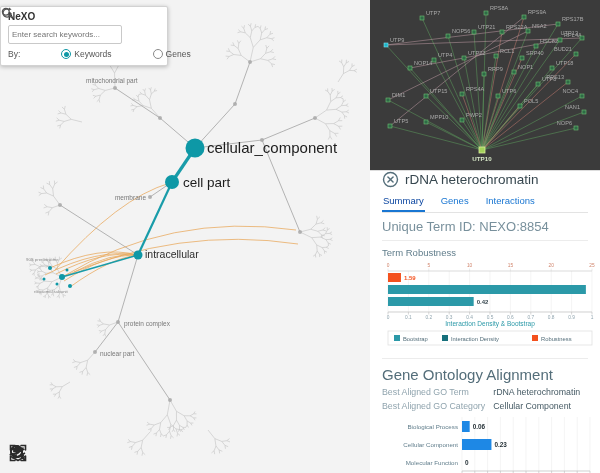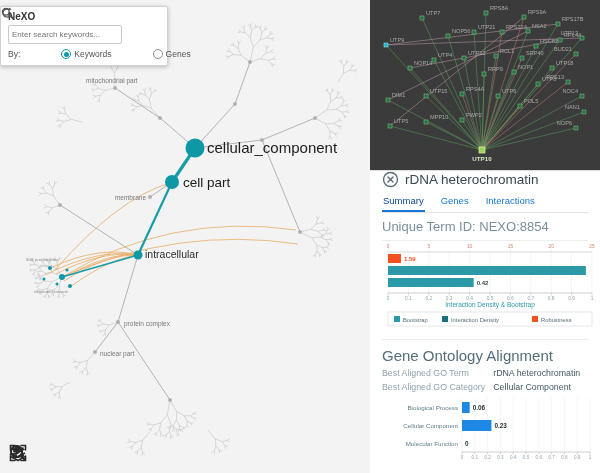--- a/index.html
+++ b/index.html
@@ -864,20 +864,21 @@
         <span class="tab active">Summary</span>
         <span class="tab">Genes</span>
         <span class="tab">Interactions</span>
       </div>
 
       <div class="term-id">
         <span>Unique Term ID:</span>
         <span>NEXO:8854</span>
       </div>
 
+      <div class="section-label">Term Robustness</div>
       <svg id="rob-chart" width="218" height="88" viewBox="0 0 218 88">
           <line x1="6" y1="11" x2="6" y2="52" stroke="#ececec" stroke-width="0.6"></line>
           <line x1="6" y1="52" x2="6" y2="54.5" stroke="#bbb" stroke-width="0.6"></line>
           <text x="6" y="59" font-size="4.8" fill="#90a4ae" text-anchor="middle">0</text>
           <line x1="26.400000000000002" y1="11" x2="26.400000000000002" y2="52" stroke="#ececec" stroke-width="0.6"></line>
           <line x1="26.400000000000002" y1="52" x2="26.400000000000002" y2="54.5" stroke="#bbb" stroke-width="0.6"></line>
           <text x="26.400000000000002" y="59" font-size="4.8" fill="#90a4ae" text-anchor="middle">0.1</text>
           <line x1="46.800000000000004" y1="11" x2="46.800000000000004" y2="52" stroke="#ececec" stroke-width="0.6"></line>
           <line x1="46.800000000000004" y1="52" x2="46.800000000000004" y2="54.5" stroke="#bbb" stroke-width="0.6"></line>
           <text x="46.800000000000004" y="59" font-size="4.8" fill="#90a4ae" text-anchor="middle">0.2</text>

